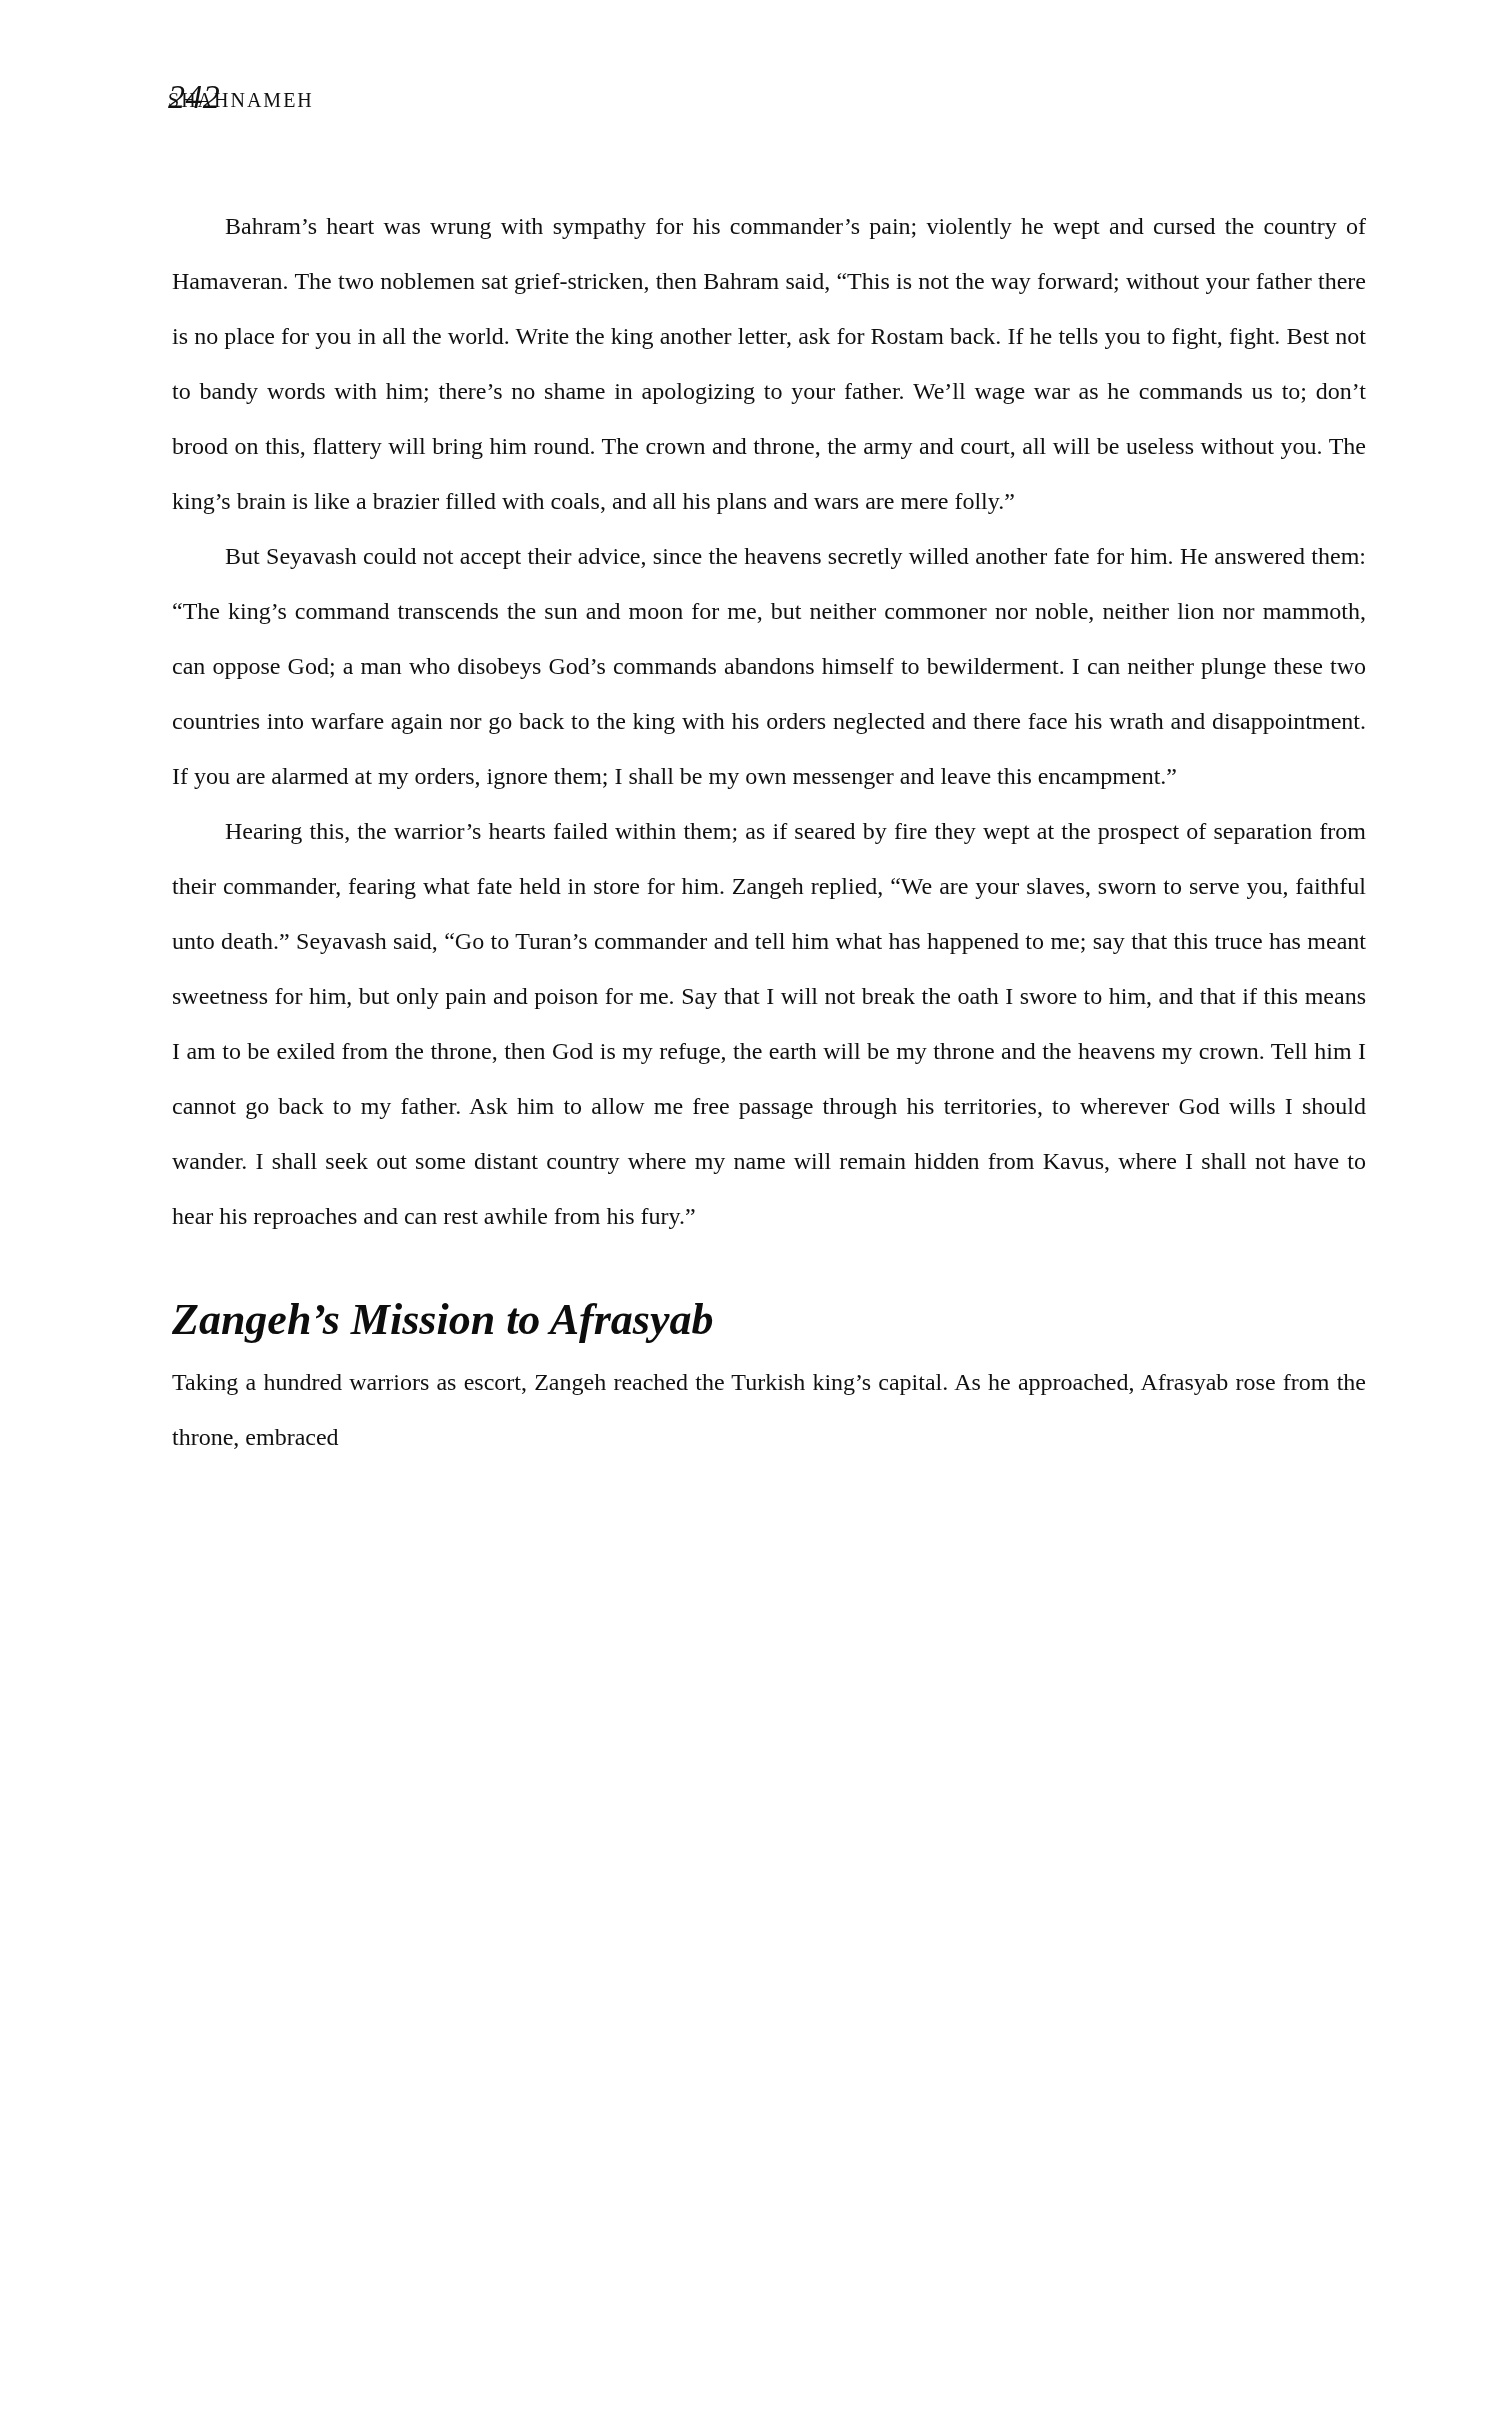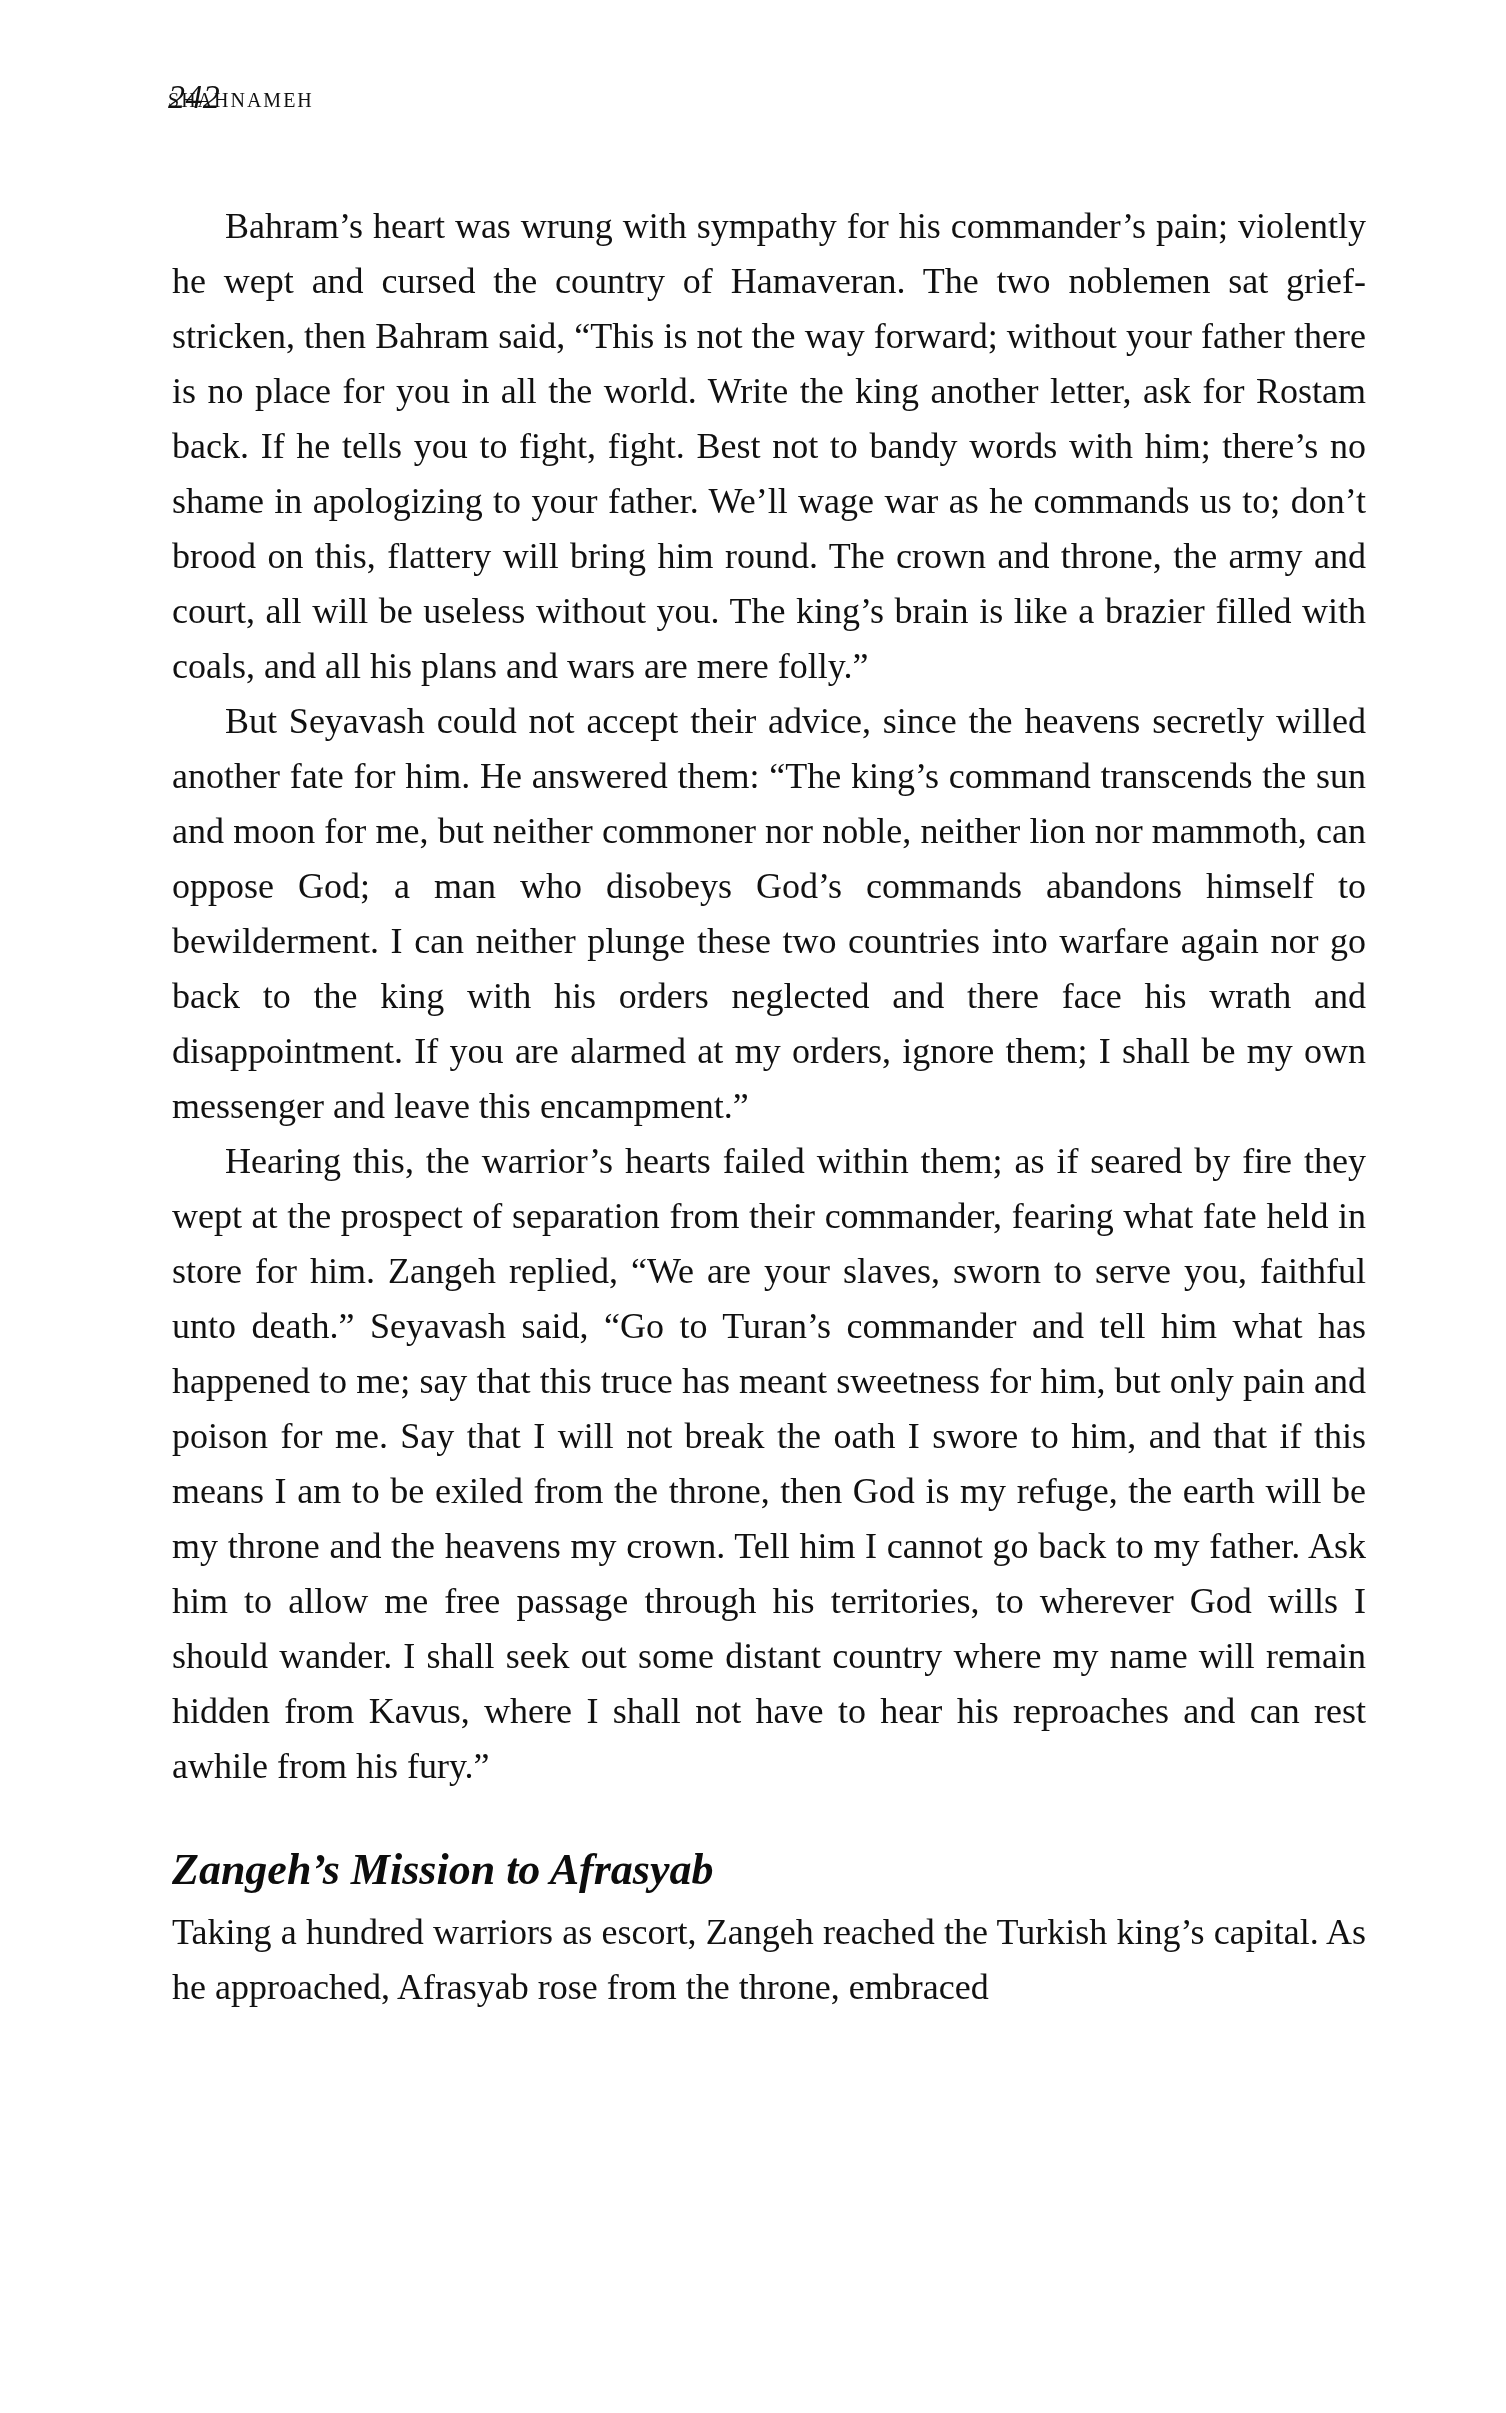--- a/index.html
+++ b/index.html
@@ -57,21 +57,21 @@
   
   .textblock {
     position: absolute;
     left: 172px;
     top: 199px;
     width: 1194px;
   }
   p.para {
     margin: 0;
     padding: 0;
-    font-size: 36px;
+    font-size: 24px;
     line-height: 55px;
     text-align: justify;
     text-justify: inter-word;
     text-indent: 53px;
     hyphens: none;
     color: #111111;
   }
   p.para.no-indent {
     text-indent: 0;
   }

